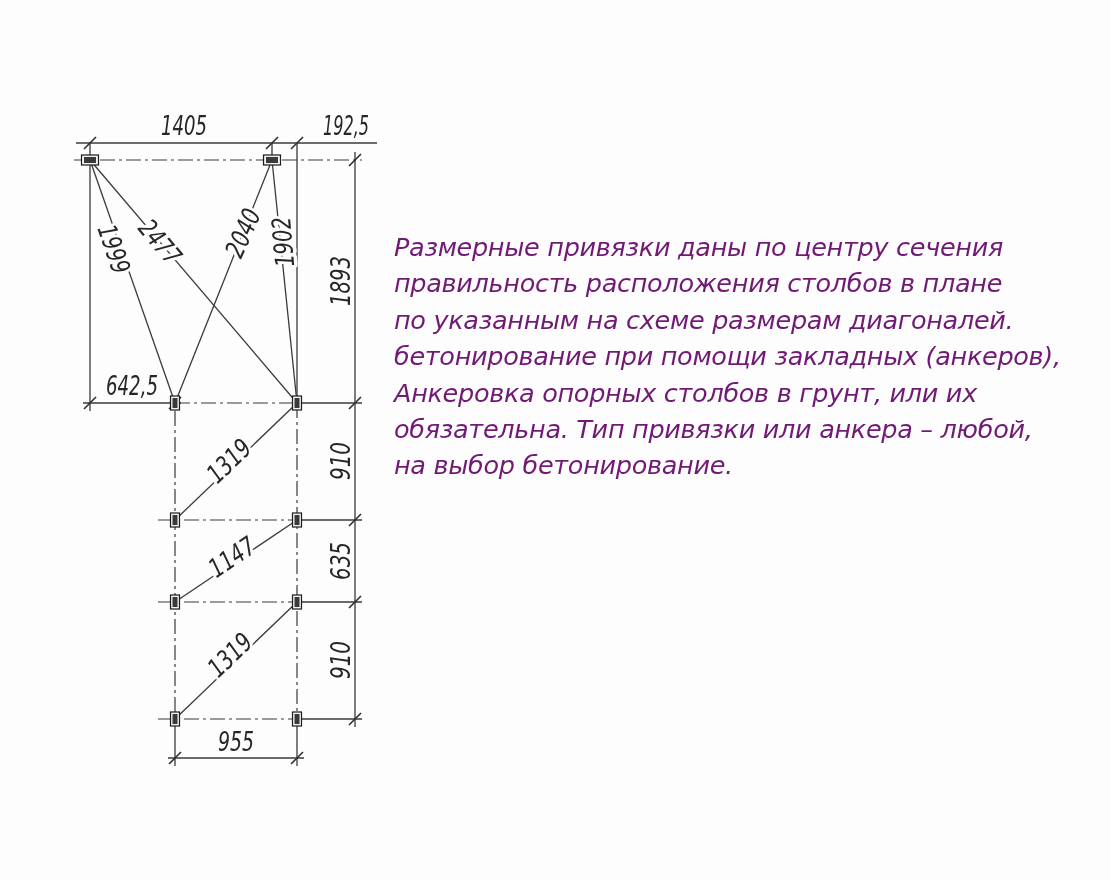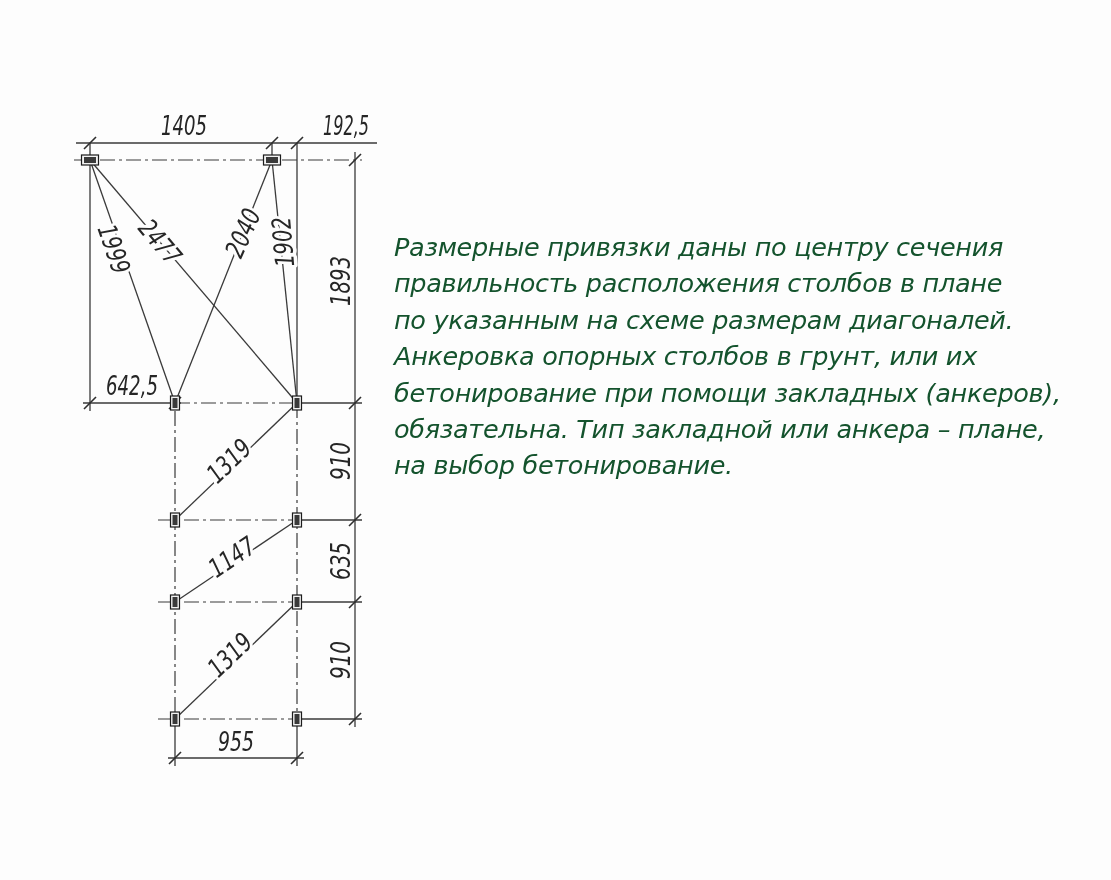--- a/index.html
+++ b/index.html
@@ -22,21 +22,21 @@
     stroke-linejoin:round;
   }
   .note{
     position:absolute;
     left:394px;top:229px;
     width:660px;
     font-style:italic;
     font-size:25.5px;
     line-height:36.4px;
     letter-spacing:-0.3px;
-    color:#14532d;
+    color:#701a75;
     white-space:nowrap;
   }
   .note .line{height:36.4px;}
 </style>
 </head>
 <body>
 
 <div class="canvas">
 
   <svg class="drawing" width="1111" height="880" viewBox="0 0 1111 880">
@@ -139,19 +139,19 @@
       <text transform="translate(229 461) rotate(-44)" dominant-baseline="central" textLength="50" lengthAdjust="spacingAndGlyphs">1319</text>
       <text transform="translate(232 557) rotate(-34)" dominant-baseline="central" textLength="50" lengthAdjust="spacingAndGlyphs">1147</text>
       <text transform="translate(230 655) rotate(-44)" dominant-baseline="central" textLength="50" lengthAdjust="spacingAndGlyphs">1319</text>
     </g>
   </svg>
 
   <div class="note">
     <div class="line">Размерные привязки даны по центру сечения</div>
     <div class="line">правильность расположения столбов в плане</div>
     <div class="line">по указанным на схеме размерам диагоналей.</div>
+    <div class="line">бетонирование при помощи закладных (анкеров),</div>
     <div class="line">Анкеровка опорных столбов в грунт, или их</div>
-    <div class="line">бетонирование при помощи закладных (анкеров),</div>
-    <div class="line">обязательна. Тип закладной или анкера – плане,</div>
+    <div class="line">обязательна. Тип привязки или анкера – любой,</div>
     <div class="line">на выбор бетонирование.</div>
   </div>
 
 </div>
 
 </body></html>

